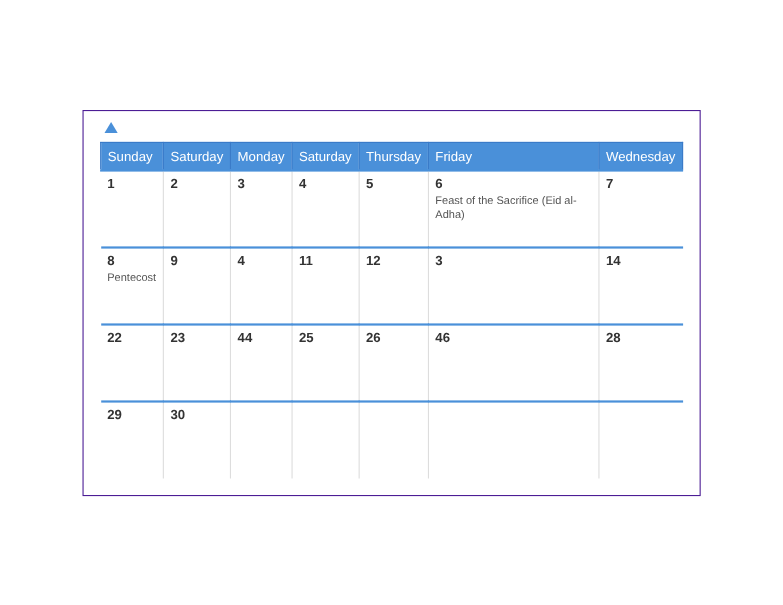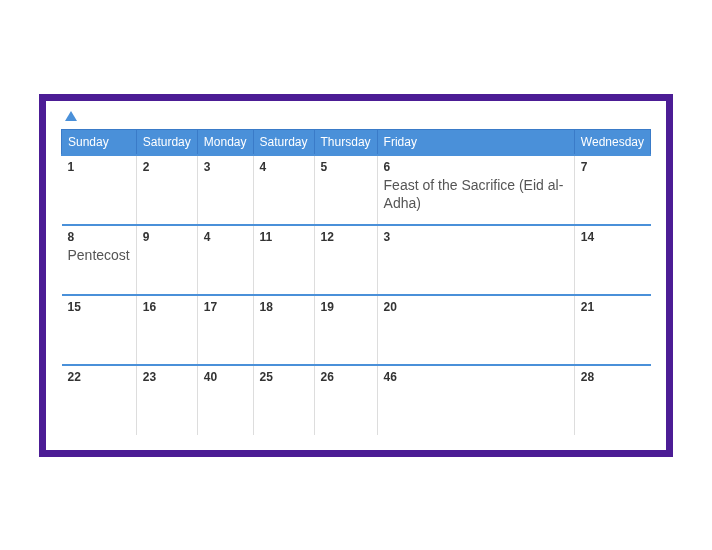--- a/index.html
+++ b/index.html
@@ -6,23 +6,23 @@
     body {
       font-family: Arial, sans-serif;
       background: #fff;
       width: 712px;
       height: 550px;
       display: flex;
       align-items: center;
       justify-content: center;
     }
     .calendar-container {
-      width: 634px;
+      width: 562px;
       background: #fff;
-      border: 7px solid #4c1d95;
+      border: 1px solid #4c1d95;
       padding: 10px 15px 15px 15px;
     }
     .calendar-header {
       display: flex;
       align-items: center;
       justify-content: space-between;
       margin-bottom: 8px;
     }
     .logo {
       display: flex;
@@ -97,21 +97,21 @@
     }
     .calendar-table tbody td:last-child {
       border-right: none;
     }
     .day-number {
       font-size: 12px;
       font-weight: bold;
       display: block;
     }
     .event-text {
-      font-size: 14px;
+      font-size: 10px;
       color: #555;
       margin-top: 2px;
       line-height: 1.3;
     }
     .empty-cell {
       background: #f9f9f9;
     }
     .last-row td {
       height: 55px;
     }
@@ -188,59 +188,49 @@
           </td>
           <td>
             <span class="day-number">3</span>
           </td>
           <td>
             <span class="day-number">14</span>
           </td>
         </tr>
         <tr>
           <td>
-            <span class="day-number">15</span>
-          </td>
-          <td>
-            <span class="day-number">16</span>
-          </td>
-          <td>
-            <span class="day-number">17</span>
-          </td>
-          <td>
-            <span class="day-number">18</span>
-          </td>
-          <td>
-            <span class="day-number">19</span>
-          </td>
-          <td>
-            <span class="day-number">20</span>
-          </td>
-          <td>
-            <span class="day-number">21</span>
-          </td>
-        </tr>
-        <tr>
-          <td>
             <span class="day-number">22</span>
           </td>
           <td>
             <span class="day-number">23</span>
           </td>
           <td>
-            <span class="day-number">40</span>
+            <span class="day-number">44</span>
           </td>
           <td>
             <span class="day-number">25</span>
           </td>
           <td>
             <span class="day-number">26</span>
           </td>
           <td>
             <span class="day-number">46</span>
           </td>
           <td>
             <span class="day-number">28</span>
           </td>
+        </tr>
+        <tr class="last-row">
+          <td>
+            <span class="day-number">29</span>
+          </td>
+          <td>
+            <span class="day-number">30</span>
+          </td>
+          <td class="empty-cell"></td>
+          <td class="empty-cell"></td>
+          <td class="empty-cell"></td>
+          <td class="empty-cell"></td>
+          <td class="empty-cell"></td>
         </tr>
       </tbody>
   </table>
 </div>
 
 </body></html>

